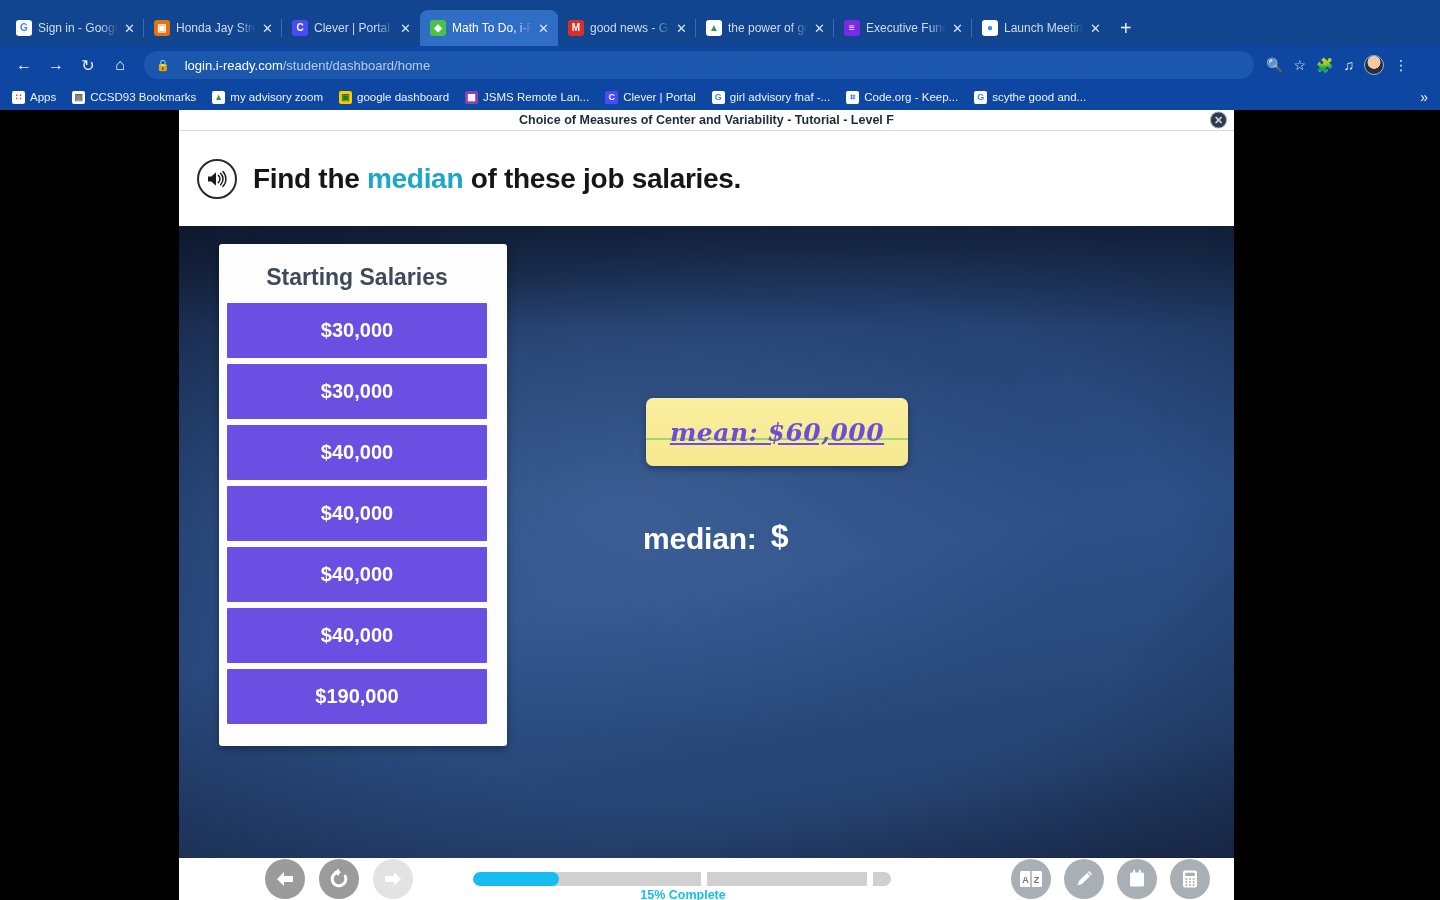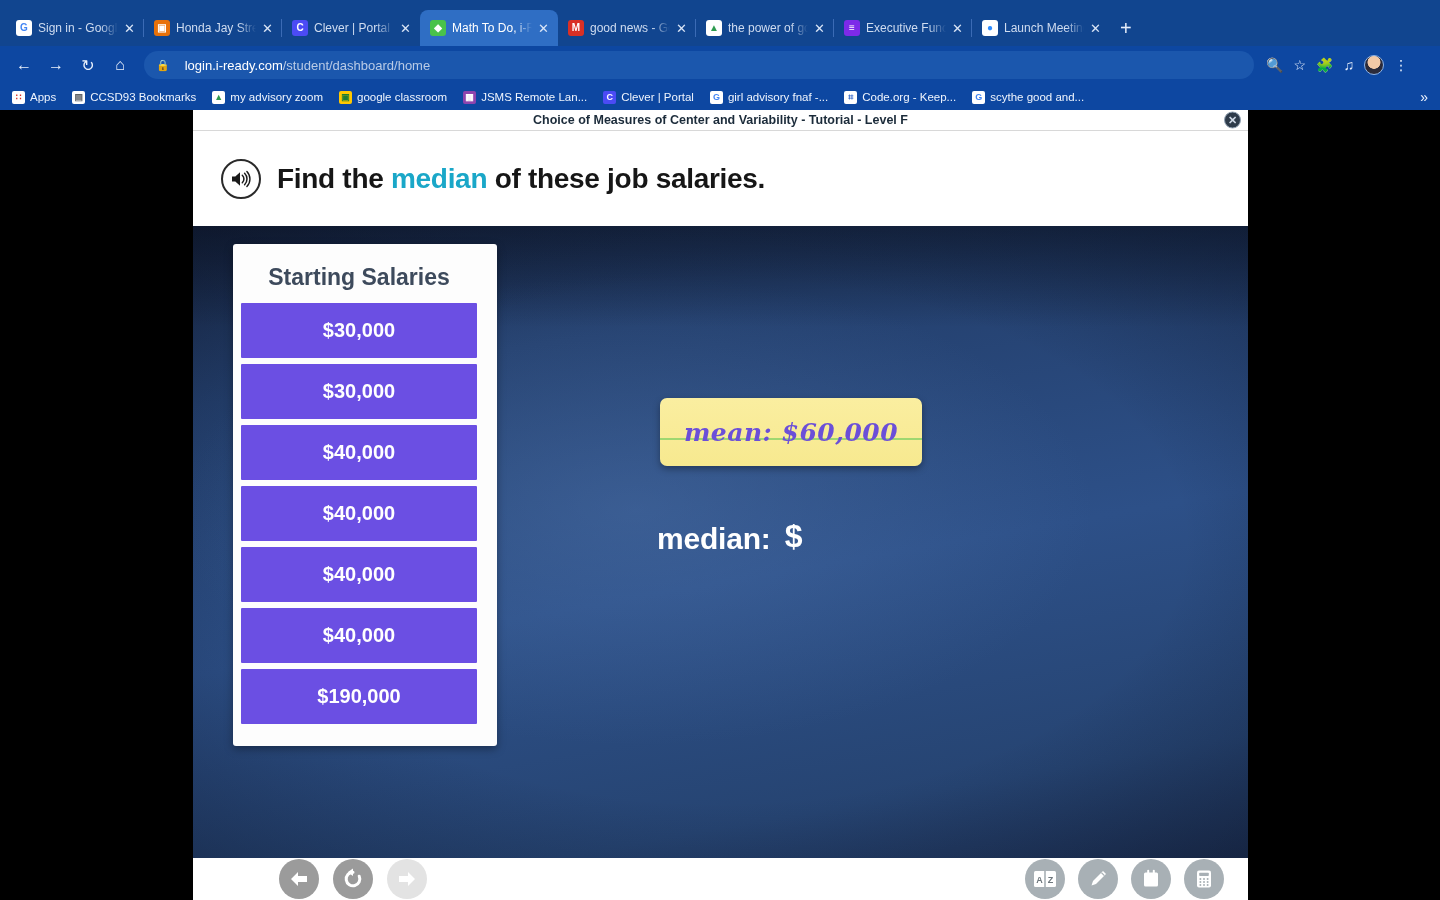--- a/index.html
+++ b/index.html
@@ -68,41 +68,41 @@
   }
 
   .bookmarks { height: 26px; display: flex; align-items: center; gap: 16px; padding: 0 12px; font-size: 11.5px; color: #eef4fd; }
   .bm { display: flex; align-items: center; gap: 5px; cursor: pointer; white-space: nowrap; }
   .bm-ico { width: 13px; height: 13px; border-radius: 2px; display: flex; align-items: center; justify-content: center; font-size: 9px; font-weight: bold; color: #fff; line-height:1; }
   .bm-overflow { margin-left: auto; font-size: 14px; color: #eef4fd; cursor: pointer; }
 
   
   .page { position: relative; width: 1440px; height: 790px; background: #000; }
   .app {
-    position: absolute; left: 193px; top: 0; width: 1055px; height: 790px;
+    position: absolute; left: 179px; top: 0; width: 1055px; height: 790px;
     background: #f0abfc; overflow: hidden;
   }
   .app-titlebar {
     height: 21px; background: #ffffff;
     display: flex; align-items: center; justify-content: center;
     position: relative; border-bottom: 1px solid #d8d8d8;
   }
   .app-title { font-size: 12.5px; font-weight: bold; color: #1b2b3a; }
   .close-btn {
     position: absolute; right: 7px; top: 50%; transform: translateY(-50%);
     width: 17px; height: 17px; border-radius: 50%;
     background: #2e3b4a; border: 1px solid #93a3b5;
     color: #cfd9e6; font-size: 11px; font-weight: bold;
     display: flex; align-items: center; justify-content: center;
     cursor: pointer; line-height: 1;
   }
 
   .prompt-bar {
     height: 95px; background: #fff;
-    display: flex; align-items: center; padding-left: 28px; gap: 16px;
+    display: flex; align-items: center; padding-left: 18px; gap: 16px;
     position: relative; z-index: 4;
   }
   .speaker-btn {
     width: 40px; height: 40px; border-radius: 50%;
     border: 2px solid #2a2a2a; background: #fff;
     display: flex; align-items: center; justify-content: center;
     cursor: pointer; flex: 0 0 40px;
   }
   .prompt-text {
     font-size: 28px; font-weight: bold; color: #161616;
@@ -123,21 +123,21 @@
     pointer-events: none;
   }
   .stage::after {
     content: ""; position: absolute; inset: 0;
     background: radial-gradient(ellipse 80% 75% at 50% 50%, rgba(0,0,0,0) 55%, rgba(8,14,30,0.45) 100%);
     pointer-events: none;
   }
 
   
   .table-card {
-    position: absolute; left: 40px; top: 18px; width: 264px;
+    position: absolute; left: 40px; top: 18px; width: 288px;
     background: #fdfdfd; border-radius: 3px;
     padding: 10px 20px 10px 8px;
     box-shadow: 0 3px 9px rgba(0,0,0,0.35);
     z-index: 3;
   }
   .table-title {
     text-align: center; font-size: 23px; font-weight: bold;
     color: #3d4a5c; line-height: 1.22; padding: 9px 4px 12px;
   }
   .salary-row {
@@ -160,21 +160,21 @@
     z-index: 3; overflow: hidden;
   }
   .sticky::before {
     content: ""; position: absolute; left: 0; right: 0; top: 40px; height: 2px;
     background: #8fd46a; opacity: .85;
   }
   .sticky-text {
     position: relative; z-index: 2;
     font-family: "DejaVu Serif", serif;
     font-style: italic; font-size: 25px; font-weight: bold;
-    color: #6b4fd8; letter-spacing: .5px;
+    color: #6b4fd8; letter-spacing: .5px; text-decoration: underline;
   }
 
   
   .answer-row {
     position: absolute; left: 464px; top: 290px;
     display: flex; align-items: center; gap: 14px; z-index: 3;
   }
   .answer-label { font-size: 30px; font-weight: bold; color: #ffffff; letter-spacing: -.2px; margin-top: 6px; }
   .answer-dollar { font-size: 32px; font-weight: bold; color: #ffffff; }
   .answer-input {
@@ -288,21 +288,21 @@
     <div class="bm">
         <span class="bm-ico" style="background:#fff;color:#5f6368">▤</span>
         <span>CCSD93 Bookmarks</span>
       </div>
     <div class="bm">
         <span class="bm-ico" style="background:#fff;color:#2e9b4f">▲</span>
         <span>my advisory zoom</span>
       </div>
     <div class="bm">
         <span class="bm-ico" style="background:#ffc800;color:#1e7d34">▣</span>
-        <span>google classroom</span>
+        <span>google dashboard</span>
       </div>
     <div class="bm">
         <span class="bm-ico" style="background:#8e44ad;color:#fff">▦</span>
         <span>JSMS Remote Lan...</span>
       </div>
     <div class="bm">
         <span class="bm-ico" style="background:#4b4bf5;color:#fff">C</span>
         <span>Clever | Portal</span>
       </div>
     <div class="bm">
@@ -380,20 +380,30 @@
             <path d="M11 0.5 L11 8 L5.6 4.2 Z" fill="#fff"></path>
           </svg>
         </div>
         <div class="circ-btn grey-light">
           <svg width="20" height="16" viewBox="0 0 20 16" aria-hidden="true">
               <path d="M11 1 L18 8 L11 15 V11 H2 V5 H11 Z" fill="#fff"></path>
             </svg>
         </div>
       </div>
 
+      <div class="progress-wrap">
+        <div class="progress-track">
+          <div class="seg s1">
+              <div class="fill" style="width:86px"></div>
+            </div>
+          <div class="seg s2"></div>
+          <div class="seg s3"></div>
+        </div>
+        <div class="progress-label">15% Complete</div>
+      </div>
 
       <div class="tools-group">
         <div class="tool-circ">
           <svg width="26" height="22" viewBox="0 0 26 22" aria-hidden="true">
             <rect x="2" y="3" width="22" height="16" rx="1.5" fill="#fff"></rect>
             <line x1="13" y1="3" x2="13" y2="19" stroke="#a8b0b5" stroke-width="1.6"></line>
             <text x="7.5" y="14.5" font-family="Liberation Sans, sans-serif" font-size="9" font-weight="bold" fill="#6d767c" text-anchor="middle">A</text>
             <text x="18.5" y="14.5" font-family="Liberation Sans, sans-serif" font-size="9" font-weight="bold" fill="#6d767c" text-anchor="middle">Z</text>
           </svg>
         </div>

